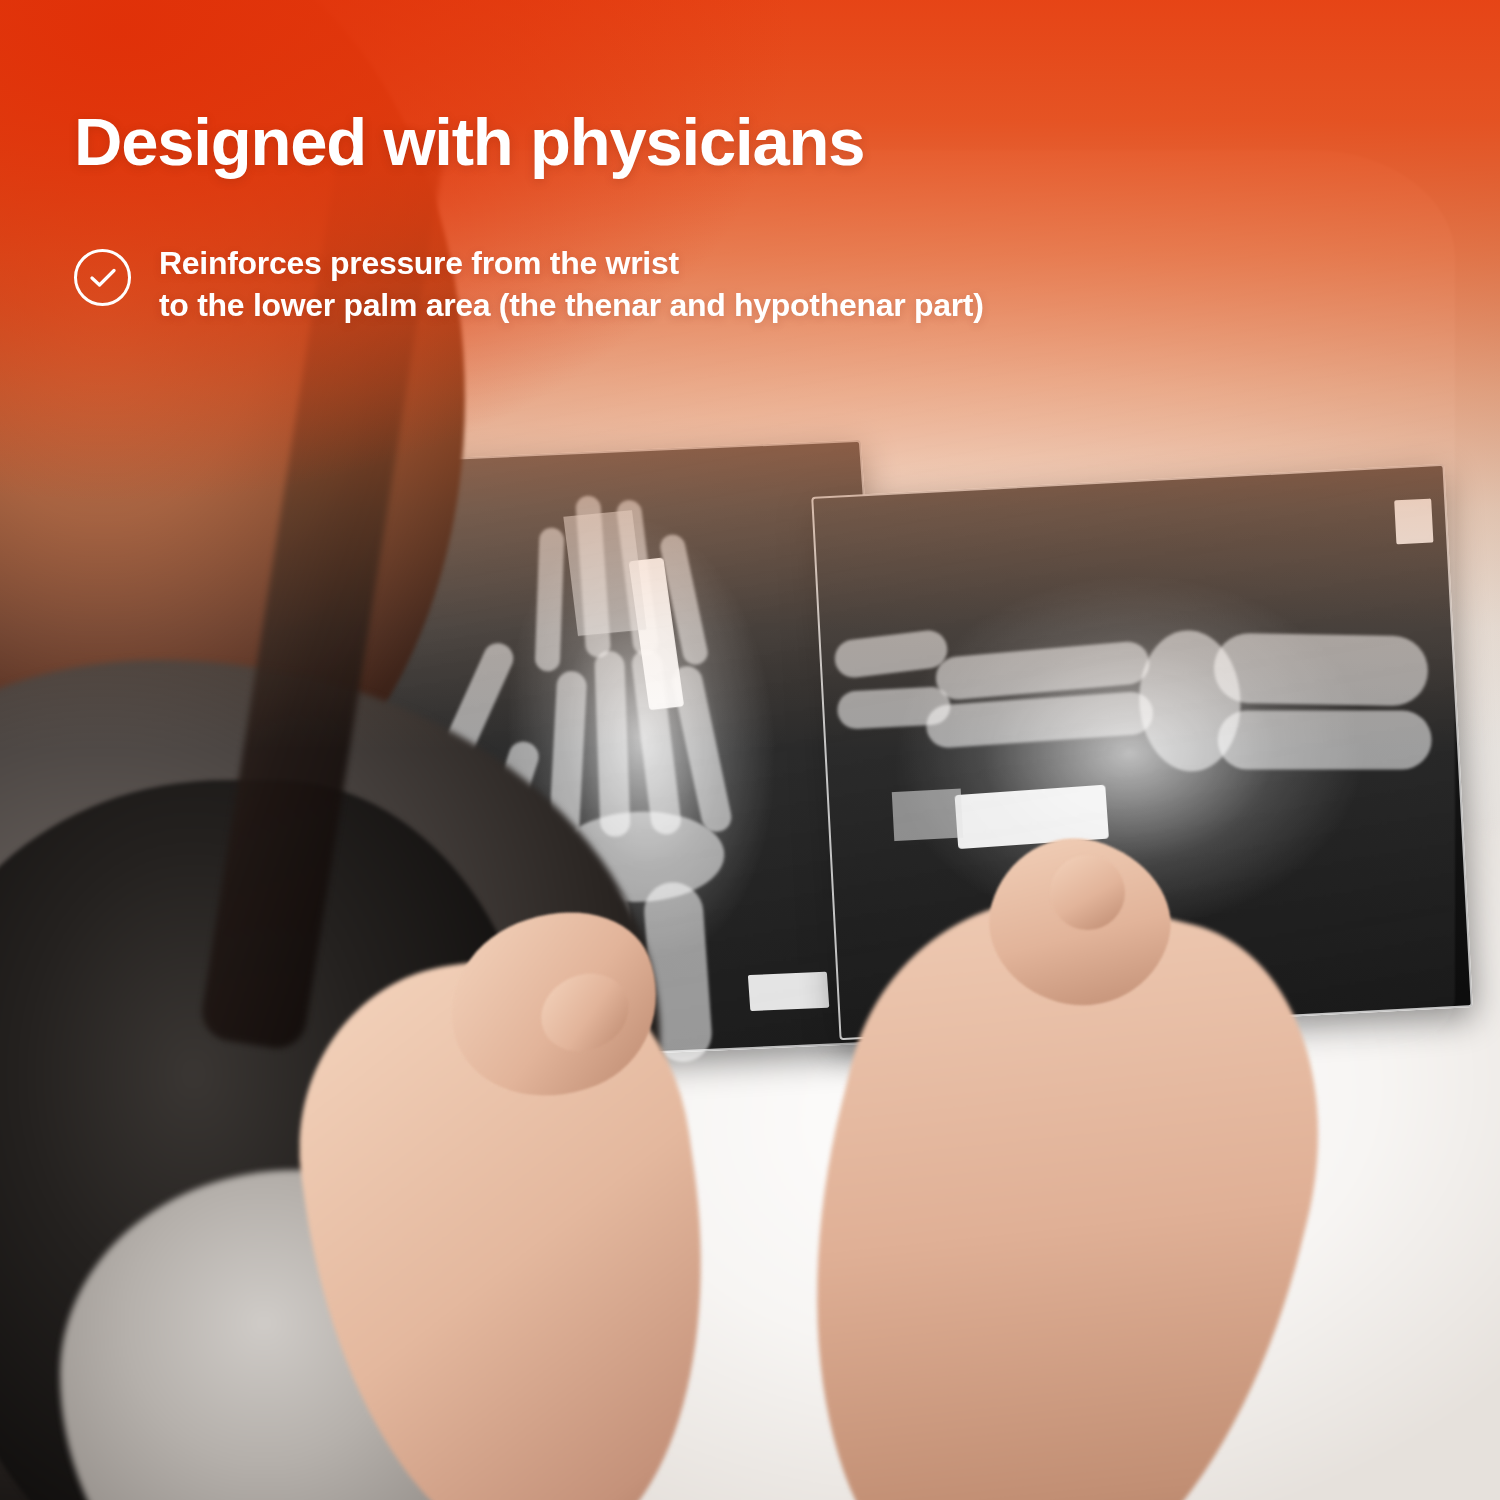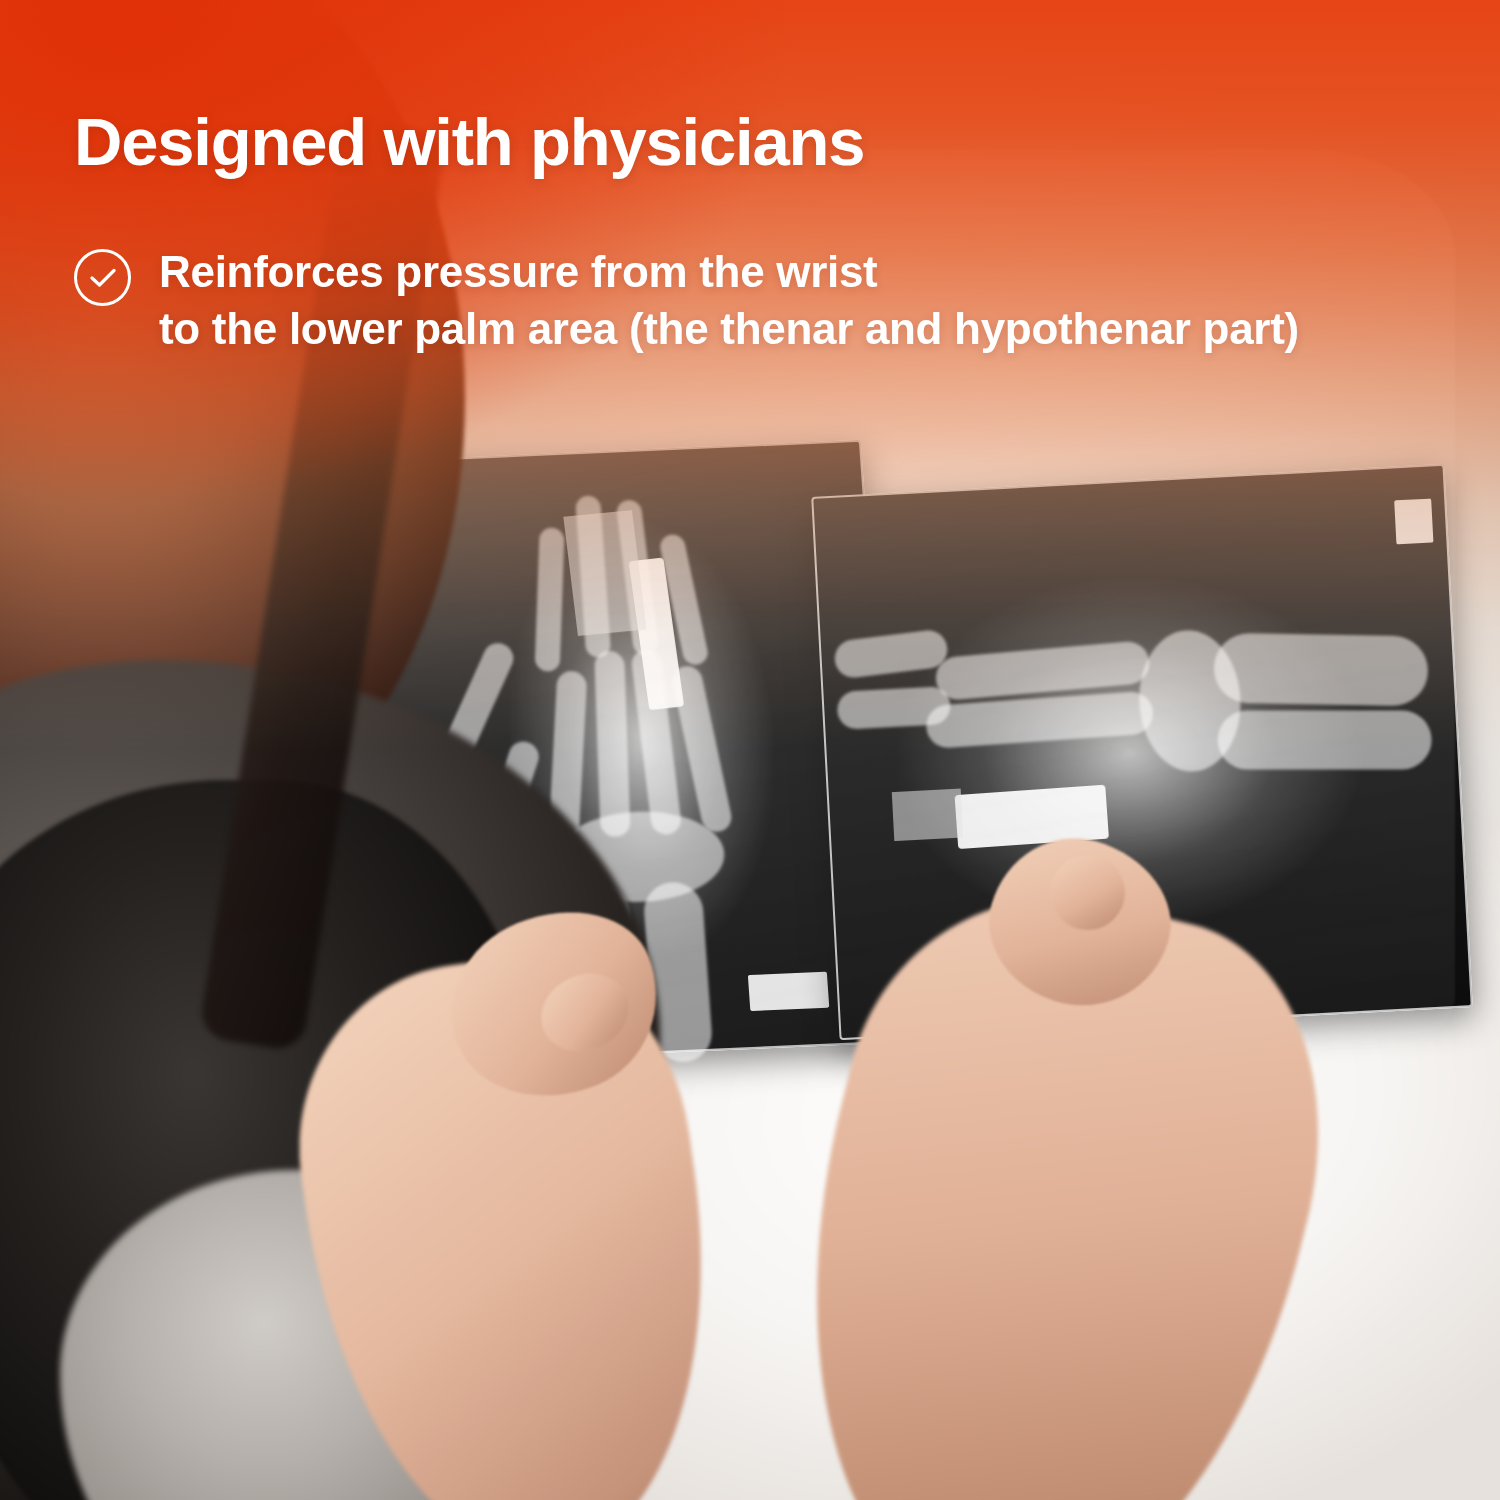--- a/index.html
+++ b/index.html
@@ -251,21 +251,21 @@
     position: relative;
   }
   .check svg {
     position: absolute;
     left: 50%;
     top: 50%;
     transform: translate(-50%, -50%);
   }
   .bullet-text {
     color: #ffffff;
-    font-size: 44px;
+    font-size: 32px;
     font-weight: bold;
     line-height: 1.30;
     letter-spacing: -0.3px;
     white-space: pre-line;
     text-shadow: 0 2px 8px rgba(120,30,0,.18);
   }
 </style>
 </head>
 <body>
 

